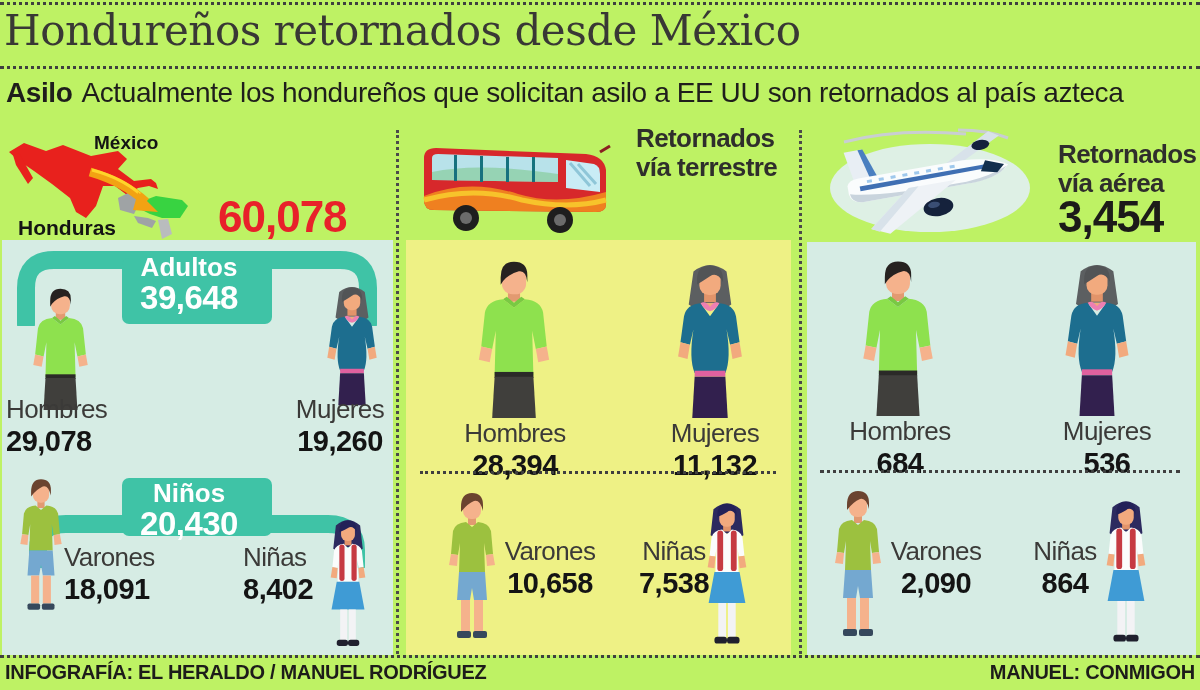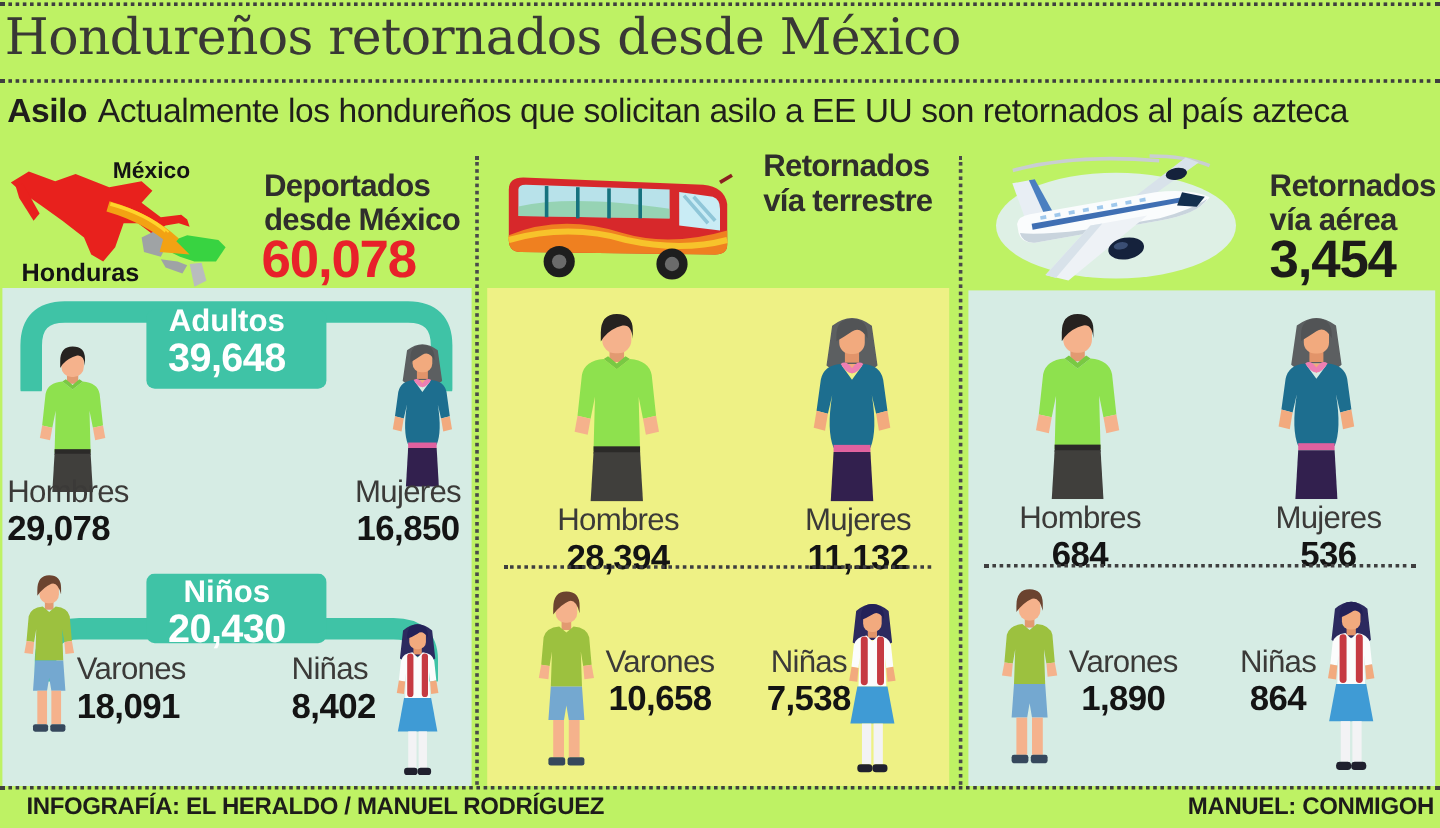--- a/index.html
+++ b/index.html
@@ -35,21 +35,21 @@
   .bracket-label { position:absolute; text-align:center; color:#ffffff; }
   .bracket-label .bl-name { font-size:26px; font-weight:600; line-height:27px; }
   .bracket-label .bl-num  { font-size:33px; font-weight:700; line-height:34px; letter-spacing:-0.5px; }
 
   .fig-label { position:absolute; line-height:1.04; white-space:nowrap; }
   .fig-label .name { font-size:26px; font-weight:500; color:#3b3a38; letter-spacing:-0.6px; }
   .fig-label .num  { font-size:29px; font-weight:800; color:#141414; letter-spacing:-0.5px; margin-top:3px; }
   .fig-label.center { text-align:center; }
 
   .footer-credit, .footer-source { position:absolute; top:661px; font-size:20px; font-weight:700; color:#1d1c1a; letter-spacing:-0.3px; }
-  .footer-credit { left:22px; }
+  .footer-credit { left:5px; }
   .footer-source { right:5px; }
 </style>
 </head>
 <body>
 
 <svg width="0" height="0" style="position:absolute" aria-hidden="true" xmlns:xlink="http://www.w3.org/1999/xlink">
   <defs>
     <symbol id="sym-man" viewBox="0 0 70 132">
       <rect x="30" y="27" width="10" height="9" fill="#e29a71"></rect>
       <rect x="25" y="5" width="20" height="25" rx="9" fill="#f5b28c"></rect>
@@ -124,21 +124,20 @@
     <path d="M112 72 L126 65 134 76 128 88 114 84 Z" fill="#9fa3a5"></path>
     <path d="M134 76 L150 70 176 74 182 80 174 92 156 92 144 88 136 84 Z" fill="#38d341"></path>
     <path d="M128 90 L142 92 150 95 146 102 132 97 Z" fill="#9fa3a5"></path>
     <path d="M152 94 L162 93 166 108 156 113 Z" fill="#b9bcbe"></path>
     <path d="M84 46 Q118 56 140 76" fill="none" stroke="#f2a213" stroke-width="9"></path>
     <path d="M86 44 Q116 52 134 68" fill="none" stroke="#ffd42a" stroke-width="3"></path>
     <polygon points="132,66 152,86 127,84" fill="#f2a213"></polygon>
   </svg>
   <div class="map-label" style="left:94px;top:132px;font-size:19px">México</div>
   <div class="map-label" style="left:18px;top:216px;font-size:21px">Honduras</div>
-  <div class="col-title" style="left:220px;top:140px;width:178px">Deportados desde México</div>
   <div class="col-total red" style="left:218px;top:192px">60,078</div>
 
   <svg class="icon" style="left:418px;top:136px" width="196" height="102" viewBox="0 0 196 102">
     <path d="M6 22 Q6 12 18 12 L168 18 Q186 20 188 34 L188 68 Q188 76 178 76 L16 74 Q6 74 6 64 Z" fill="#d7282b"></path>
     <path d="M14 22 Q14 18 20 18 L140 22 140 46 14 44 Z" fill="#b8e2ea"></path>
     <path d="M14 36 Q60 26 140 38 L140 46 14 44 Z" fill="#7ec98f" opacity="0.6"></path>
     <rect x="36" y="19" width="3" height="26" fill="#16727e"></rect>
     <rect x="62" y="20" width="3" height="26" fill="#16727e"></rect>
     <rect x="88" y="21" width="3" height="25" fill="#16727e"></rect>
     <rect x="114" y="21" width="3" height="25" fill="#16727e"></rect>
@@ -200,21 +199,21 @@
       </svg>
     <svg class="fig" style="left:318px;top:44px" width="64" height="122" preserveAspectRatio="xMidYMax meet">
         <use href="#sym-woman" xlink:href="#sym-woman"></use>
       </svg>
     <div class="fig-label" style="left:4px;top:156px">
       <div class="name">Hombres</div>
       <div class="num">29,078</div>
     </div>
     <div class="fig-label center" style="left:288px;top:156px;width:100px">
       <div class="name">Mujeres</div>
-      <div class="num">16,850</div>
+      <div class="num">19,260</div>
     </div>
 
     <svg class="icon" style="left:8px;top:238px" width="374" height="90" viewBox="0 0 374 90">
       <path d="M28 88 V72 Q28 46 56 46 H318 Q346 46 346 72 V88" fill="none" stroke="#3fc3a6" stroke-width="18" stroke-linecap="round"></path>
       <rect x="112" y="0" width="150" height="58" rx="7" fill="#3fc3a6"></rect>
     </svg>
     <div class="bracket-label" style="left:112px;top:240px;width:150px">
       <div class="bl-name">Niños</div>
       <div class="bl-num">20,430</div>
     </div>
@@ -283,21 +282,21 @@
     </div>
     <div class="dots-h" style="left:13px;top:228px;width:360px"></div>
     <svg class="fig" style="left:21px;top:236px" width="60" height="172" preserveAspectRatio="xMidYMax meet">
         <use href="#sym-boy" xlink:href="#sym-boy"></use>
       </svg>
     <svg class="fig" style="left:290px;top:252px" width="58" height="156" preserveAspectRatio="xMidYMax meet">
         <use href="#sym-girl" xlink:href="#sym-girl"></use>
       </svg>
     <div class="fig-label center" style="left:79px;top:296px;width:100px">
       <div class="name">Varones</div>
-      <div class="num">1,890</div>
+      <div class="num">2,090</div>
     </div>
     <div class="fig-label center" style="left:223px;top:296px;width:70px">
       <div class="name">Niñas</div>
       <div class="num">864</div>
     </div>
   </div>
 
   <div class="dots-h" style="left:0;top:655px;width:1200px"></div>
   <div class="footer-credit">INFOGRAFÍA: EL HERALDO / MANUEL RODRÍGUEZ</div>
   <div class="footer-source">MANUEL: CONMIGOH</div>

